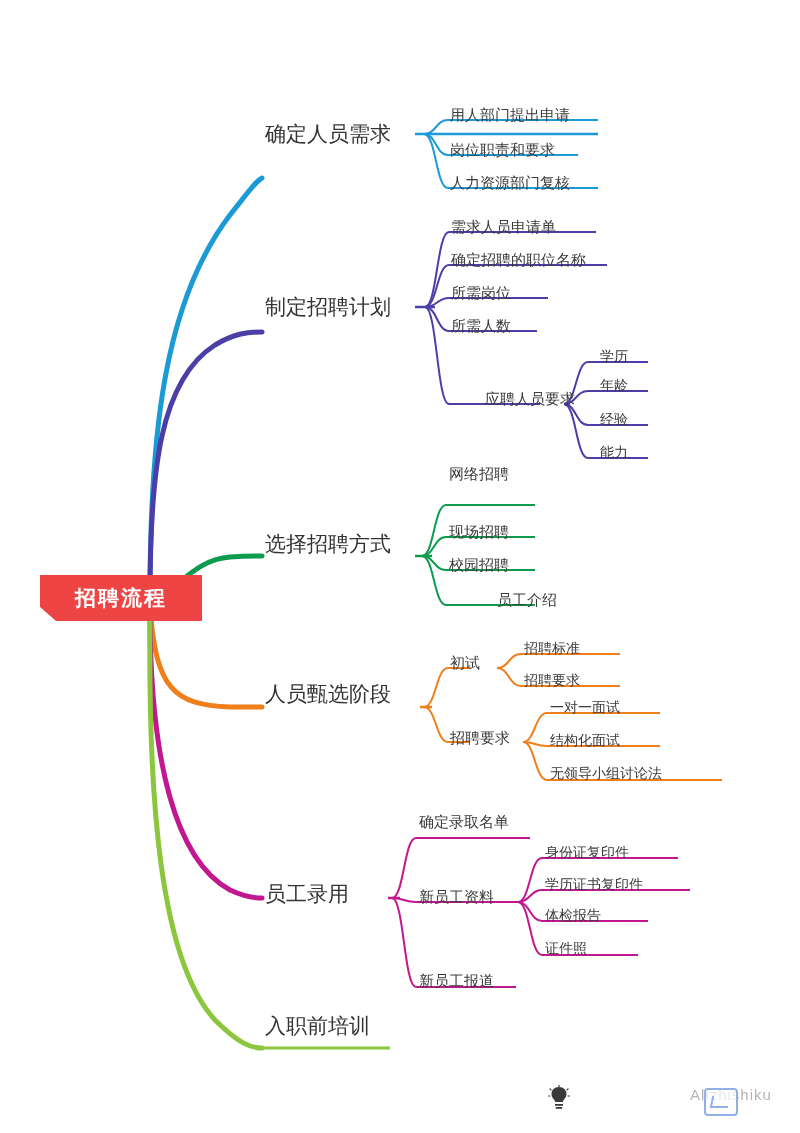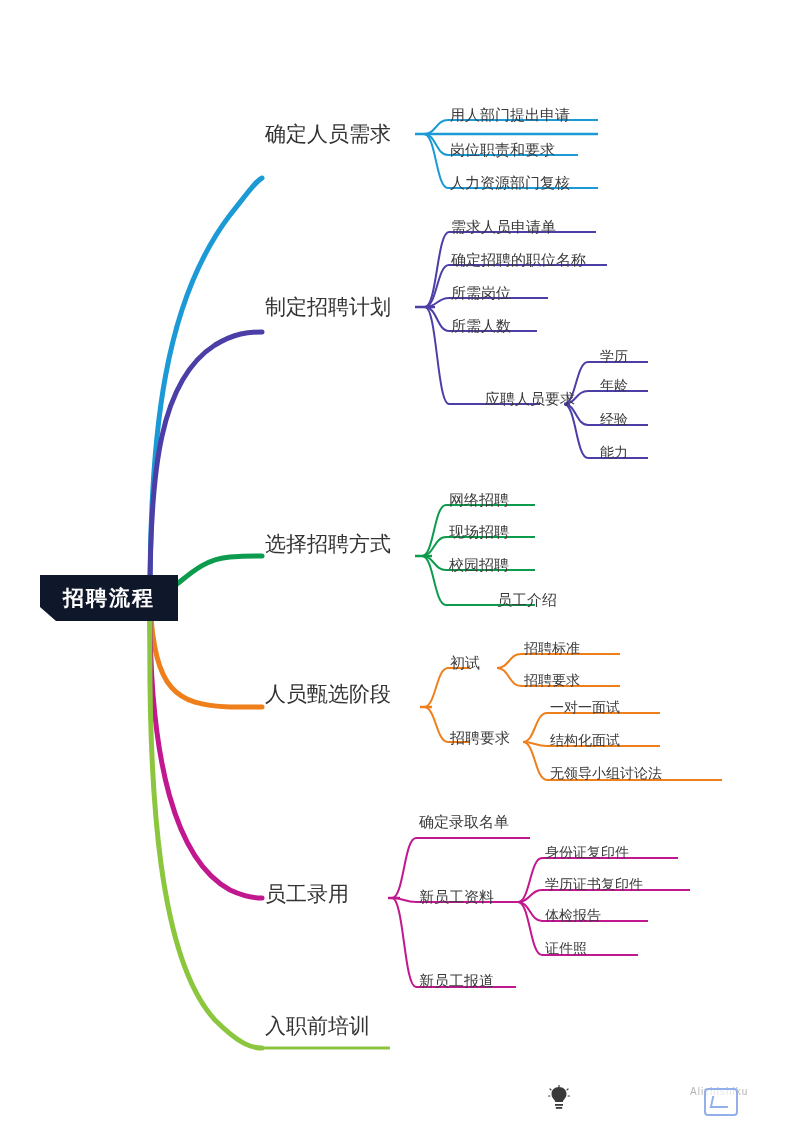--- a/index.html
+++ b/index.html
@@ -19,22 +19,22 @@
     background:#f5b20a;
     clip-path:polygon(0 0,100% 0,100% 100%,20px 100%,0 calc(100% - 18px));
     display:flex;align-items:center;justify-content:center;
   }
   .title-banner span{
     color:#ffffff;font-size:24px;font-weight:bold;letter-spacing:2px;
   }
 
   
   .root-node{
-    position:absolute;left:40px;top:575px;width:138px;height:46px;
-    background:#0f172a;
+    position:absolute;left:40px;top:575px;width:162px;height:46px;
+    background:#ef4444;
     clip-path:polygon(0 0,100% 0,100% 100%,16px 100%,0 calc(100% - 14px));
     display:flex;align-items:center;justify-content:center;
   }
   .root-node span{color:#ffffff;font-size:21px;font-weight:bold;letter-spacing:2px;}
 
   
   .node{
     position:absolute;white-space:nowrap;color:#2b2b2b;
   }
   .lvl1{font-size:21px;color:#333333;}
@@ -45,21 +45,21 @@
   .footer{
     position:absolute;left:548px;top:1085px;display:flex;align-items:center;gap:6px;
   }
   .footer .bulb{width:22px;height:26px;}
   .footer .txt{font-size:15px;color:#333;letter-spacing:1px;}
   .wm{
     position:absolute;left:690px;top:1086px;width:95px;height:32px;
     opacity:.55;
   }
   .wm .wmtext{
-    font-size:10px;color:#777;letter-spacing:1px;white-space:nowrap;
+    font-size:15px;color:#777;letter-spacing:1px;white-space:nowrap;
   }
   .wm .wmbox{
     position:absolute;left:14px;top:2px;width:30px;height:24px;
     border:2px solid #3a6fd8;border-radius:4px;
     background:#ffffffaa;
   }
   .wm .wmbox:after{
     content:"";position:absolute;left:5px;top:6px;width:16px;height:10px;
     border-left:2px solid #3a6fd8;border-bottom:2px solid #3a6fd8;
     transform:skewX(-12deg);
@@ -137,21 +137,21 @@
   <div class="node lvl2" style="left:451px;top:251px;">确定招聘的职位名称</div>
   <div class="node lvl2" style="left:451px;top:284px;">所需岗位</div>
   <div class="node lvl2" style="left:451px;top:317px;">所需人数</div>
   <div class="node lvl2" style="left:451px;top:390px;margin-left:34px;">应聘人员要求</div>
   <div class="node lvl3" style="left:600px;top:348px;">学历</div>
   <div class="node lvl3" style="left:600px;top:377px;">年龄</div>
   <div class="node lvl3" style="left:600px;top:411px;">经验</div>
   <div class="node lvl3" style="left:600px;top:444px;">能力</div>
 
   <div class="node lvl1" style="left:265px;top:530px;">选择招聘方式</div>
-  <div class="node lvl2" style="left:449px;top:491px;font-family:Liberation Mono, monospace;">网络招聘</div>
+  <div class="node lvl2" style="left:449px;top:465px;font-family:Liberation Mono, monospace;">网络招聘</div>
   <div class="node lvl2" style="left:449px;top:523px;">现场招聘</div>
   <div class="node lvl2" style="left:449px;top:556px;">校园招聘</div>
   <div class="node lvl2" style="left:449px;top:591px;margin-left:48px;">员工介绍</div>
 
   <div class="node lvl1" style="left:265px;top:680px;">人员甄选阶段</div>
   <div class="node lvl2" style="left:450px;top:654px;">初试</div>
   <div class="node lvl2" style="left:450px;top:729px;">招聘要求</div>
   <div class="node lvl3" style="left:524px;top:640px;">招聘标准</div>
   <div class="node lvl3" style="left:524px;top:672px;">招聘要求</div>
   <div class="node lvl3" style="left:550px;top:699px;">一对一面试</div>

